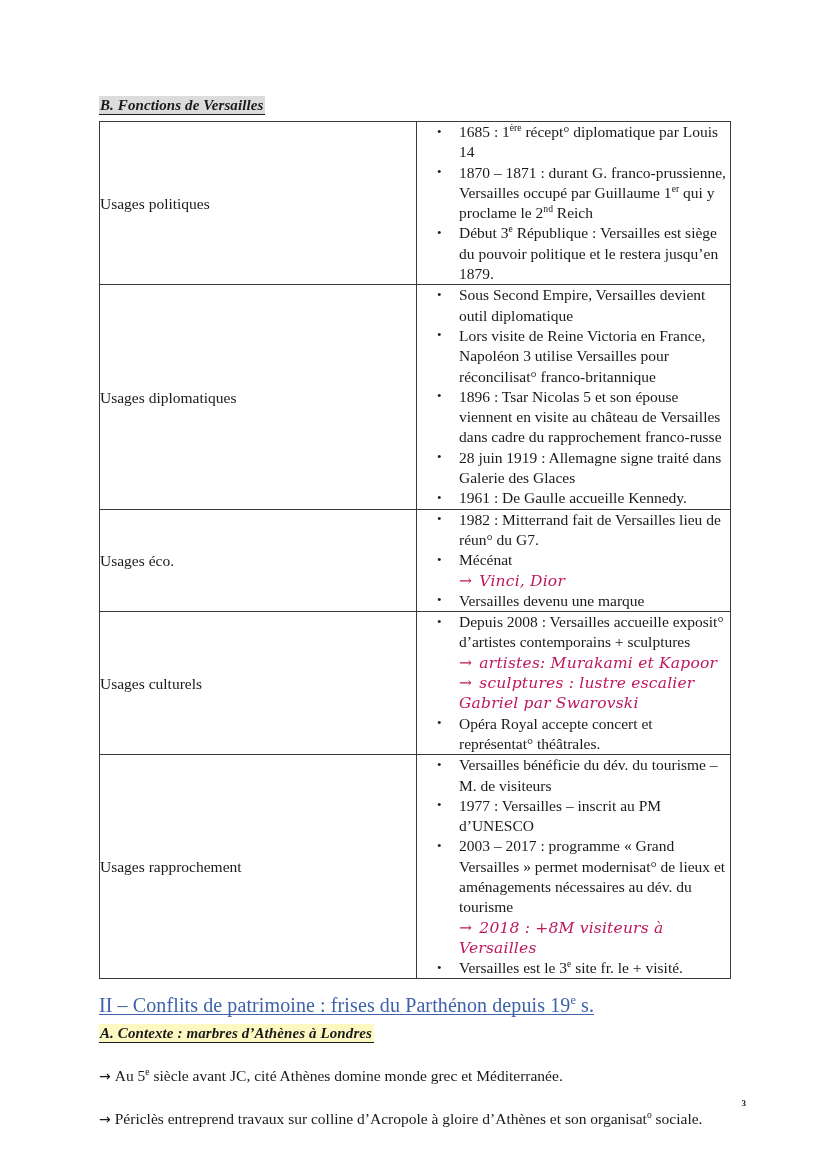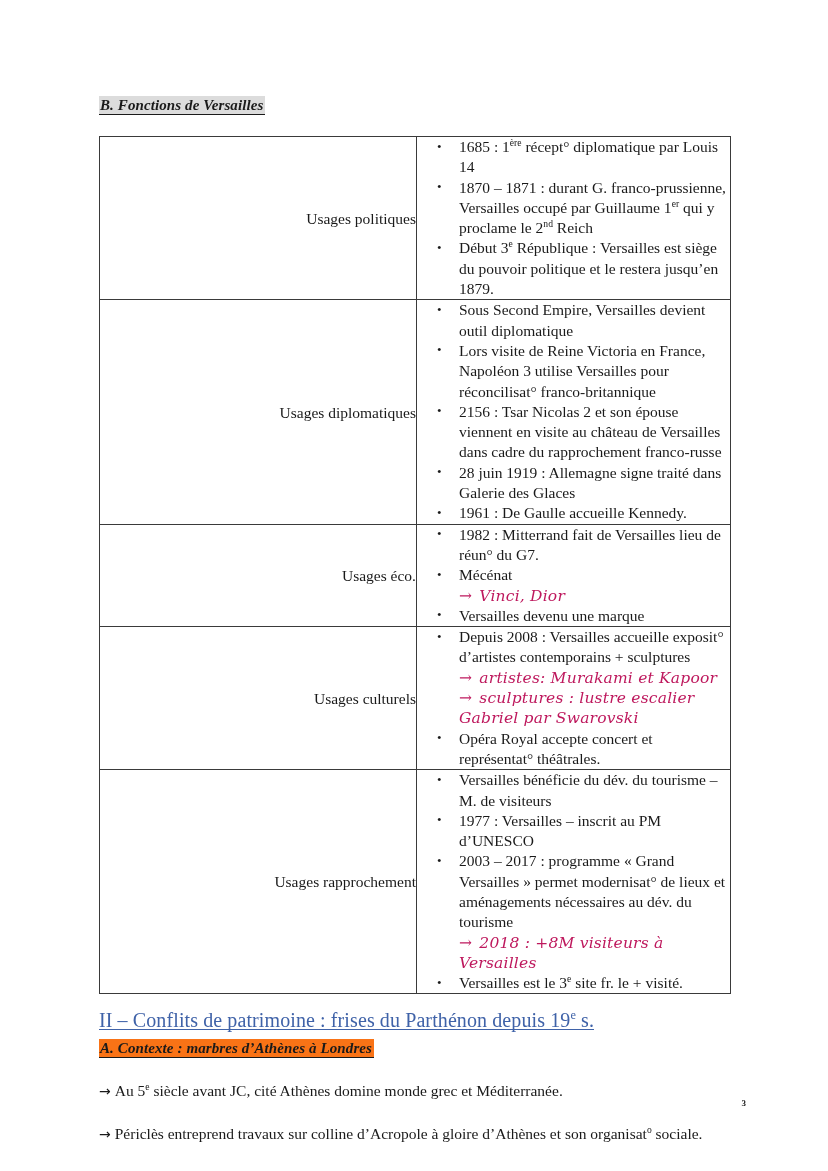--- a/index.html
+++ b/index.html
@@ -33,59 +33,59 @@
   .head-b {
     display: inline-block;
     font-weight: bold;
     font-style: italic;
     font-size: 15px;
     line-height: 17px;
     background: #dcdcdc;
     border-bottom: 1.5px solid #1a1a1a;
     padding: 1px 2px 0 1px;
     letter-spacing: 0.1px;
-    margin-bottom: 21px;
+    margin-bottom: 6px;
   }
   .head-ii {
     display: inline-block;
     color: #3f62a8;
     font-size: 20px;
     line-height: 18px;
     border-bottom: 1.2px solid #3f62a8;
     padding-bottom: 0px;
     letter-spacing: 0.1px;
   }
   .head-a {
     display: inline-block;
     font-weight: bold;
     font-style: italic;
     font-size: 15px;
     line-height: 17px;
-    background: #f97316;
+    background: #fef9c3;
     border-bottom: 1.5px solid #1a1a1a;
     padding: 1px 2px 0 1px;
     letter-spacing: 0.1px;
   }
 
   
   table.fonctions {
     border-collapse: collapse;
     width: 629px;
     table-layout: fixed;
     border: 1.4px solid #3a3a3a;
   }
   table.fonctions td {
     border: 1.4px solid #3a3a3a;
     vertical-align: middle;
     padding: 0;
     margin-left: 24px;
   }
   td.label-cell {
     width: 316px;
-    text-align: right;
+    text-align: left;
     font-size: 15.5px;
     line-height: 19px;
     padding: 6px 10px;
   }
   td.content-cell {
     width: 313px;
     vertical-align: top;
     padding: 8px 6px 8px 0px;
   }
   ul.bullets {
@@ -179,21 +179,21 @@
                 <li class="bullet">Début 3<sup>e</sup> République : Versailles est siège du pouvoir politique et le restera jusqu’en 1879.</li>
               </ul>
             </td>
           </tr>
           <tr>
             <td class="label-cell">Usages diplomatiques</td>
             <td class="content-cell">
               <ul class="bullets">
                 <li class="bullet">Sous Second Empire, Versailles devient outil diplomatique</li>
                 <li class="bullet">Lors visite de Reine Victoria en France, Napoléon 3 utilise Versailles pour réconcilisat° franco-britannique</li>
-                <li class="bullet">2156 : Tsar Nicolas 2 et son épouse viennent en visite au château de Versailles dans cadre du rapprochement franco-russe</li>
+                <li class="bullet">1896 : Tsar Nicolas 5 et son épouse viennent en visite au château de Versailles dans cadre du rapprochement franco-russe</li>
                 <li class="bullet">28 juin 1919 : Allemagne signe traité dans Galerie des Glaces</li>
                 <li class="bullet">1961 : De Gaulle accueille Kennedy.</li>
               </ul>
             </td>
           </tr>
           <tr>
             <td class="label-cell">Usages éco.</td>
             <td class="content-cell">
               <ul class="bullets">
                 <li class="bullet">1982 : Mitterrand fait de Versailles lieu de réun° du G7.</li>

